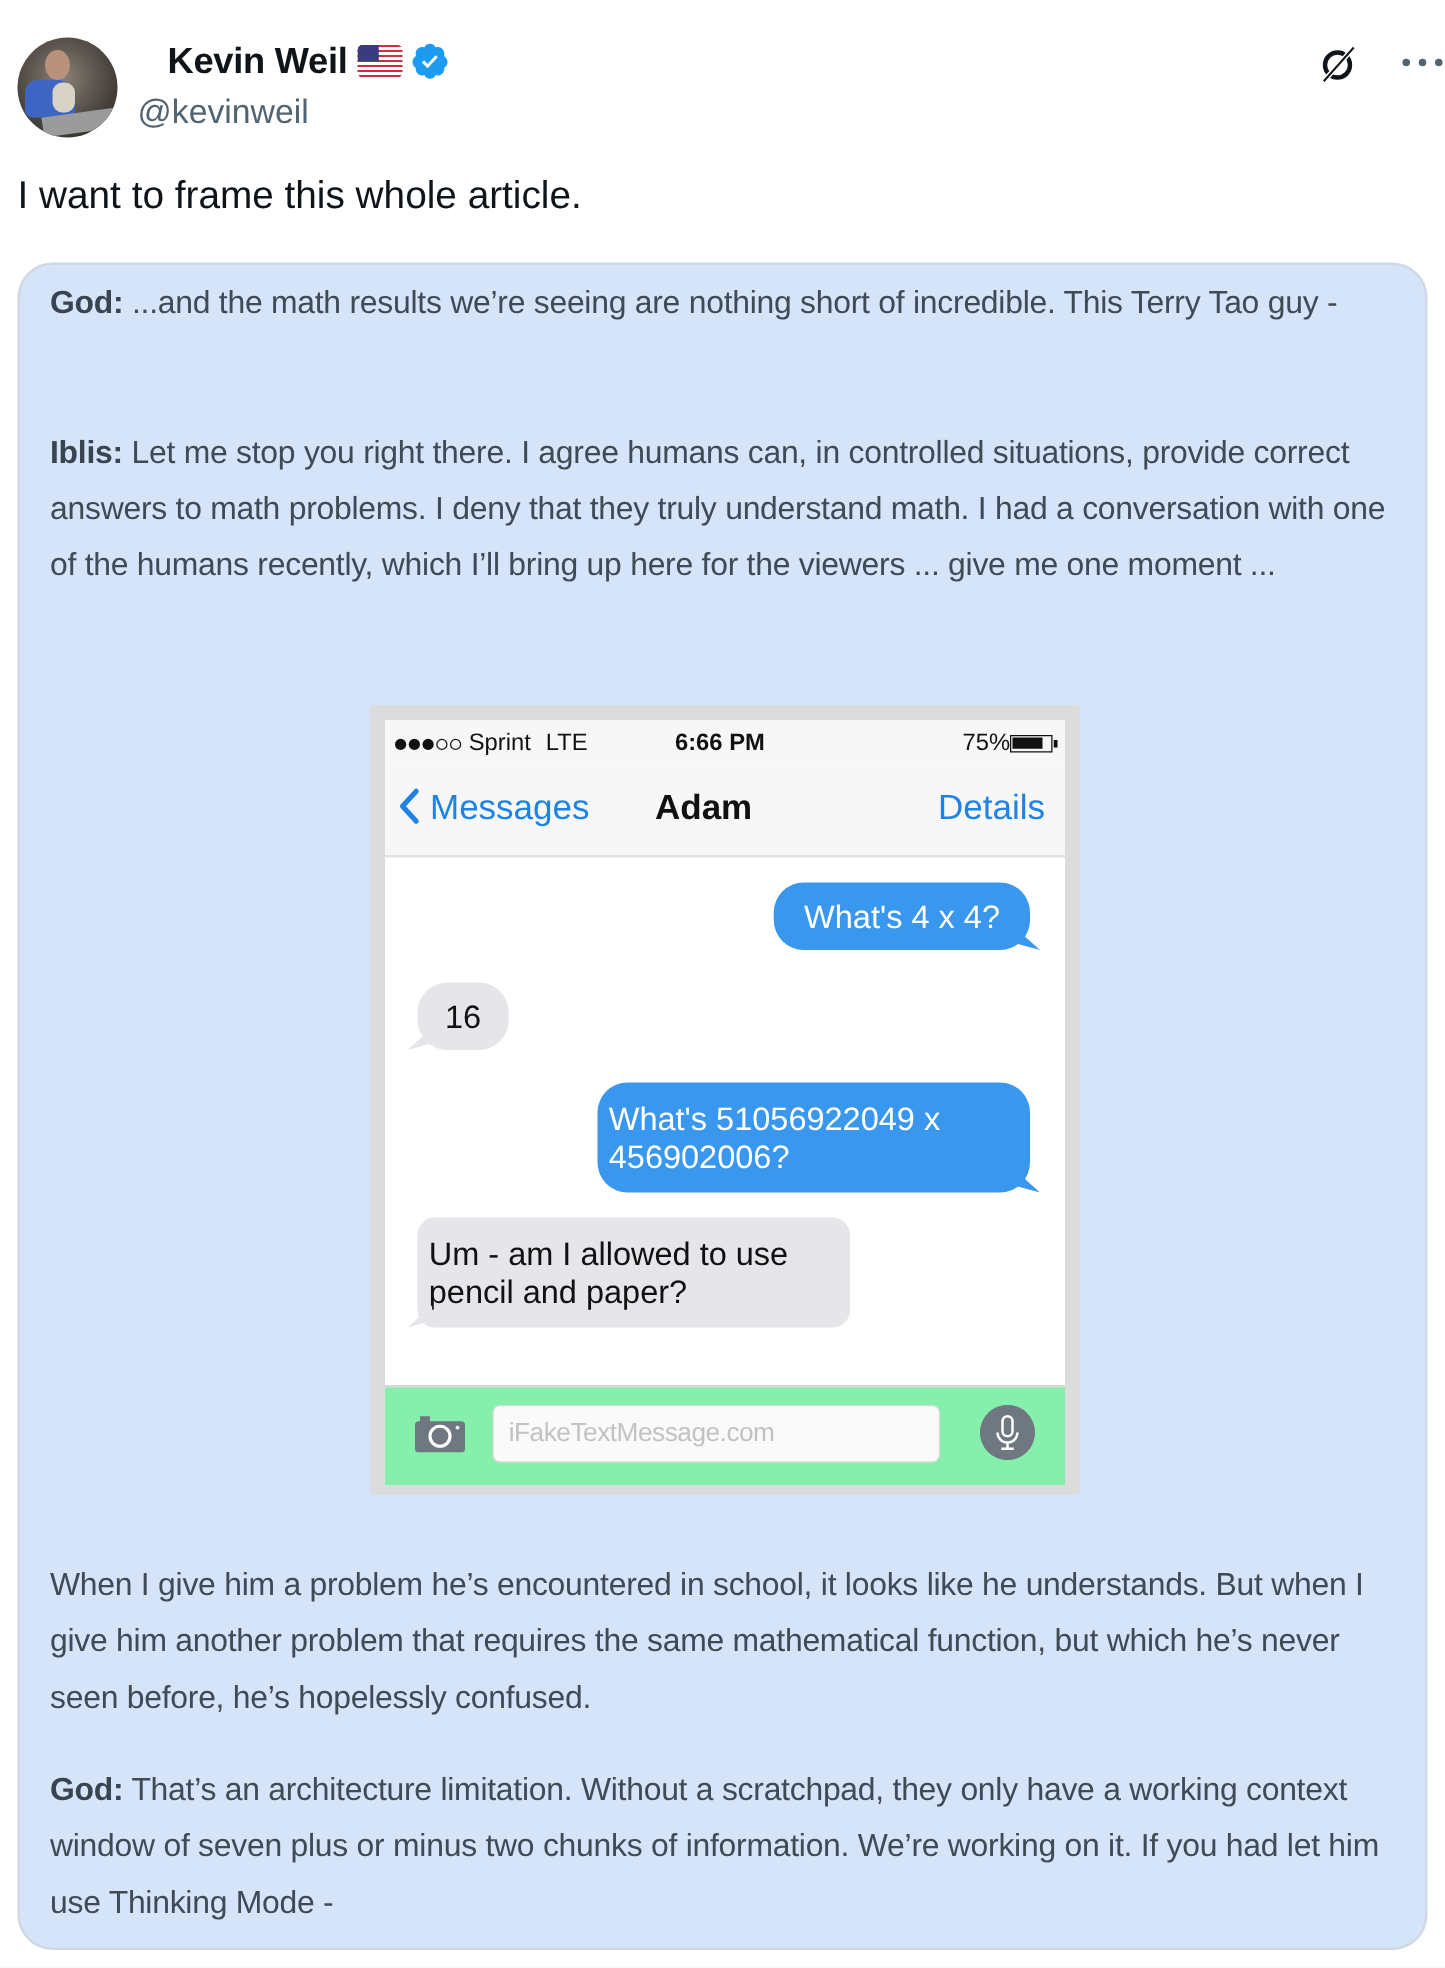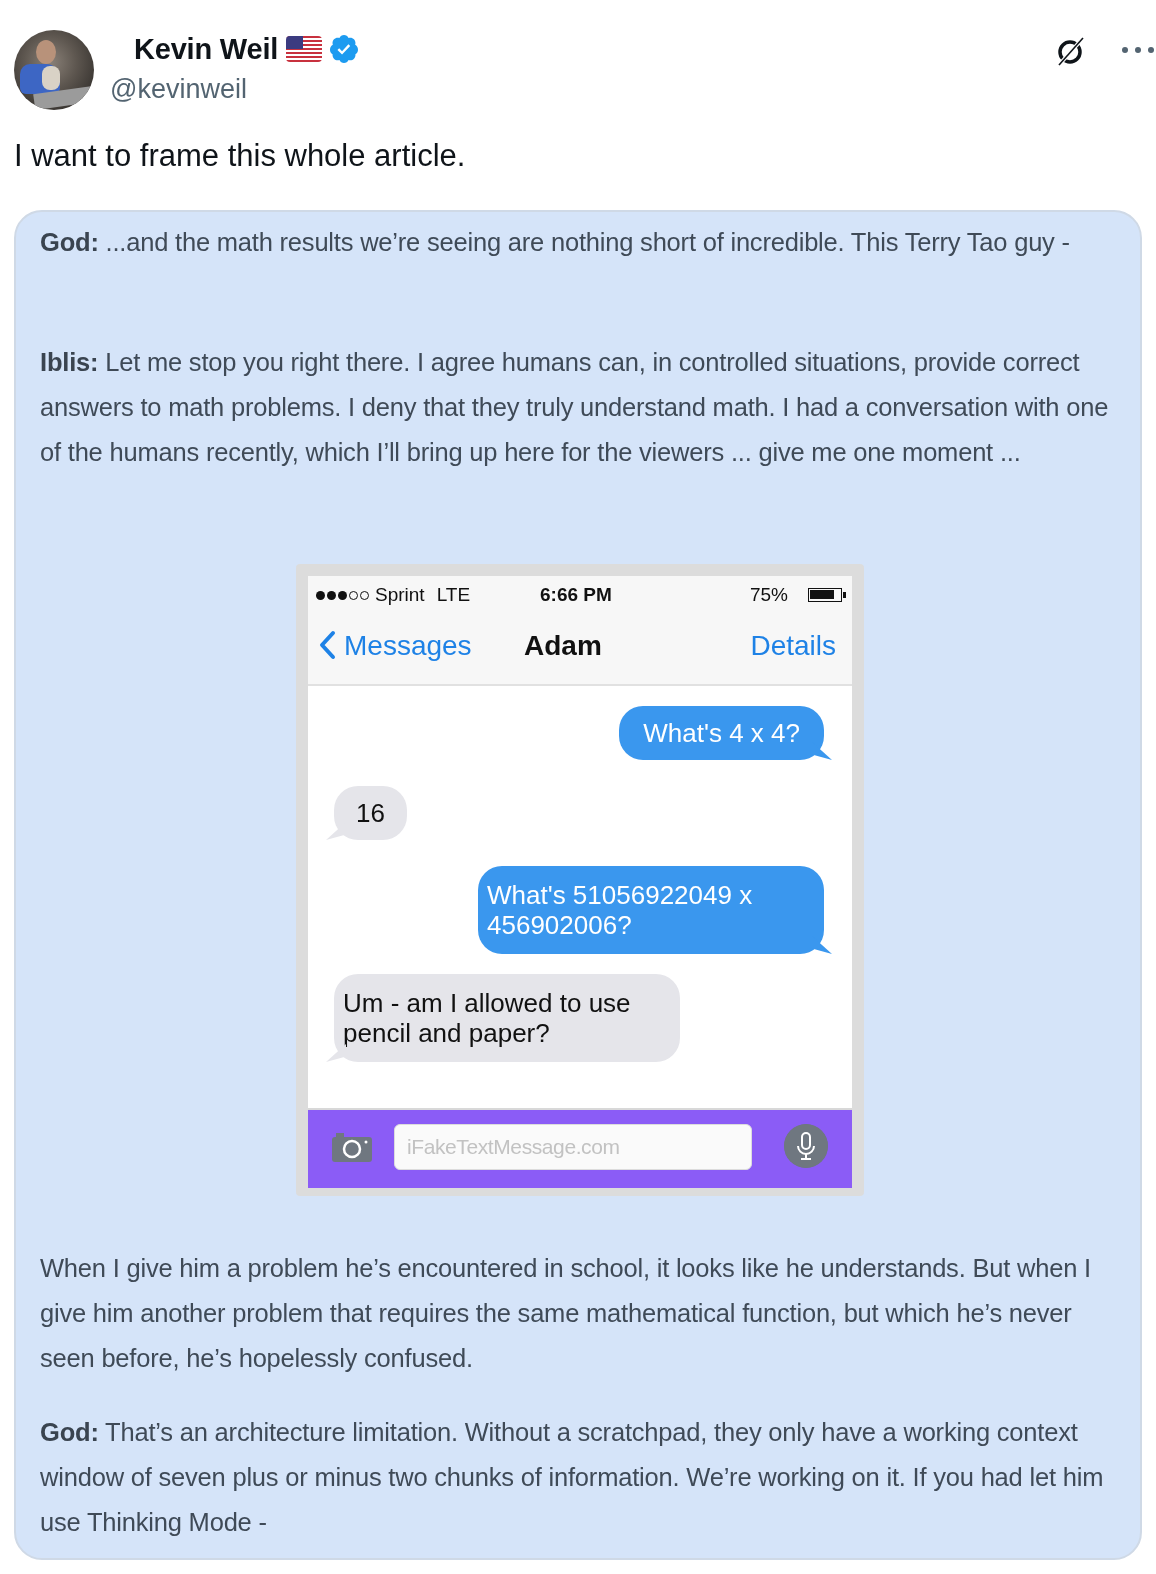--- a/index.html
+++ b/index.html
@@ -40,42 +40,42 @@
 
     
     .phone { position: absolute; left: 280px; top: 352px; width: 568px; height: 632px; background: #dcdcdc; border-radius: 4px; }
     .phone-inner { position: absolute; left: 12px; top: 12px; width: 544px; height: 612px; background: #ffffff; overflow: hidden; }
     .status-bar { position: absolute; left: 0; top: 0; width: 544px; height: 34px; background: #f7f7f7; font-size: 19px; color: #111; }
     .status-left { position: absolute; left: 8px; top: 8px; display: flex; align-items: center; }
     .dots { display: flex; gap: 2px; margin-right: 6px; align-items: center; }
     .dot { width: 9px; height: 9px; border-radius: 50%; background: #111; }
     .dot.empty { background: transparent; border: 1.2px solid #111; }
     .status-time { position: absolute; left: 232px; top: 8px; font-weight: 700; }
-    .status-right { position: absolute; right: 10px; top: 8px; display: flex; align-items: center; gap: 20px; }
+    .status-right { position: absolute; right: 10px; top: 8px; display: flex; align-items: center; gap: 0; }
     .battery { width: 34px; height: 14px; border: 1.5px solid #111; position: relative; }
     .battery .fill { position: absolute; left: 1px; top: 1px; width: 24px; height: 9px; background: #111; }
     .battery .tip { position: absolute; right: -5px; top: 3px; width: 3px; height: 6px; background: #111; }
 
     .nav-bar { position: absolute; left: 0; top: 34px; width: 544px; height: 76px; background: #f7f7f7; border-bottom: 2px solid #e1e1e1; }
     .nav-back { position: absolute; left: 10px; top: 20px; display: flex; align-items: flex-start; color: #1e82e6; font-size: 28px; }
     .chevron { width: 18px; height: 30px; margin-right: 8px; }
     .nav-title { position: absolute; left: 216px; top: 20px; font-size: 28px; font-weight: 700; color: #111; }
     .nav-details { position: absolute; right: 16px; top: 20px; font-size: 28px; color: #1e82e6; }
 
     .bubble { position: absolute; font-size: 26px; line-height: 30px; padding: 14px 9px; border-radius: 24px; }
     .bubble.out { background: #3a97ee; color: #ffffff; }
     .bubble.in { background: #e5e5ea; color: #111111; }
     .b1 { right: 28px; top: 130px; padding: 12px 24px; }
     .b2 { left: 26px; top: 210px; padding: 12px 22px; }
     .b3 { right: 28px; top: 290px; width: 346px; }
-    .b4 { left: 26px; top: 398px; width: 346px; }
+    .b4 { left: 26px; top: 398px; width: 346px; border-radius: 14px; }
     .tail-out { position: absolute; right: -8px; bottom: 0; width: 20px; height: 18px; background: #3a97ee; clip-path: polygon(0 0, 100% 100%, 0 70%); }
     .tail-in { position: absolute; left: -8px; bottom: 0; width: 20px; height: 18px; background: #e5e5ea; clip-path: polygon(100% 0, 0 100%, 100% 70%); }
 
-    .input-bar { position: absolute; left: 0; bottom: 0; width: 544px; height: 80px; background: #8b5cf6; border-top: 2px solid #d8d8d8; }
+    .input-bar { position: absolute; left: 0; bottom: 0; width: 544px; height: 80px; background: #86efac; border-top: 2px solid #d8d8d8; }
     .camera { position: absolute; left: 24px; top: 22px; width: 40px; height: 30px; }
     .text-field { position: absolute; left: 86px; top: 14px; width: 358px; height: 46px; background: #fafafa; border: 1.5px solid #dcdcdc; border-radius: 6px; font-size: 21px; color: #c2c2c2; padding: 10px 12px; letter-spacing: -0.4px; }
     .mic { position: absolute; right: 24px; top: 14px; width: 44px; height: 44px; border-radius: 50%; background: #6f7780; }
   </style>
 </head>
 <body>
 
 <div class="header">
   <div class="avatar">
     <div class="head"></div>

